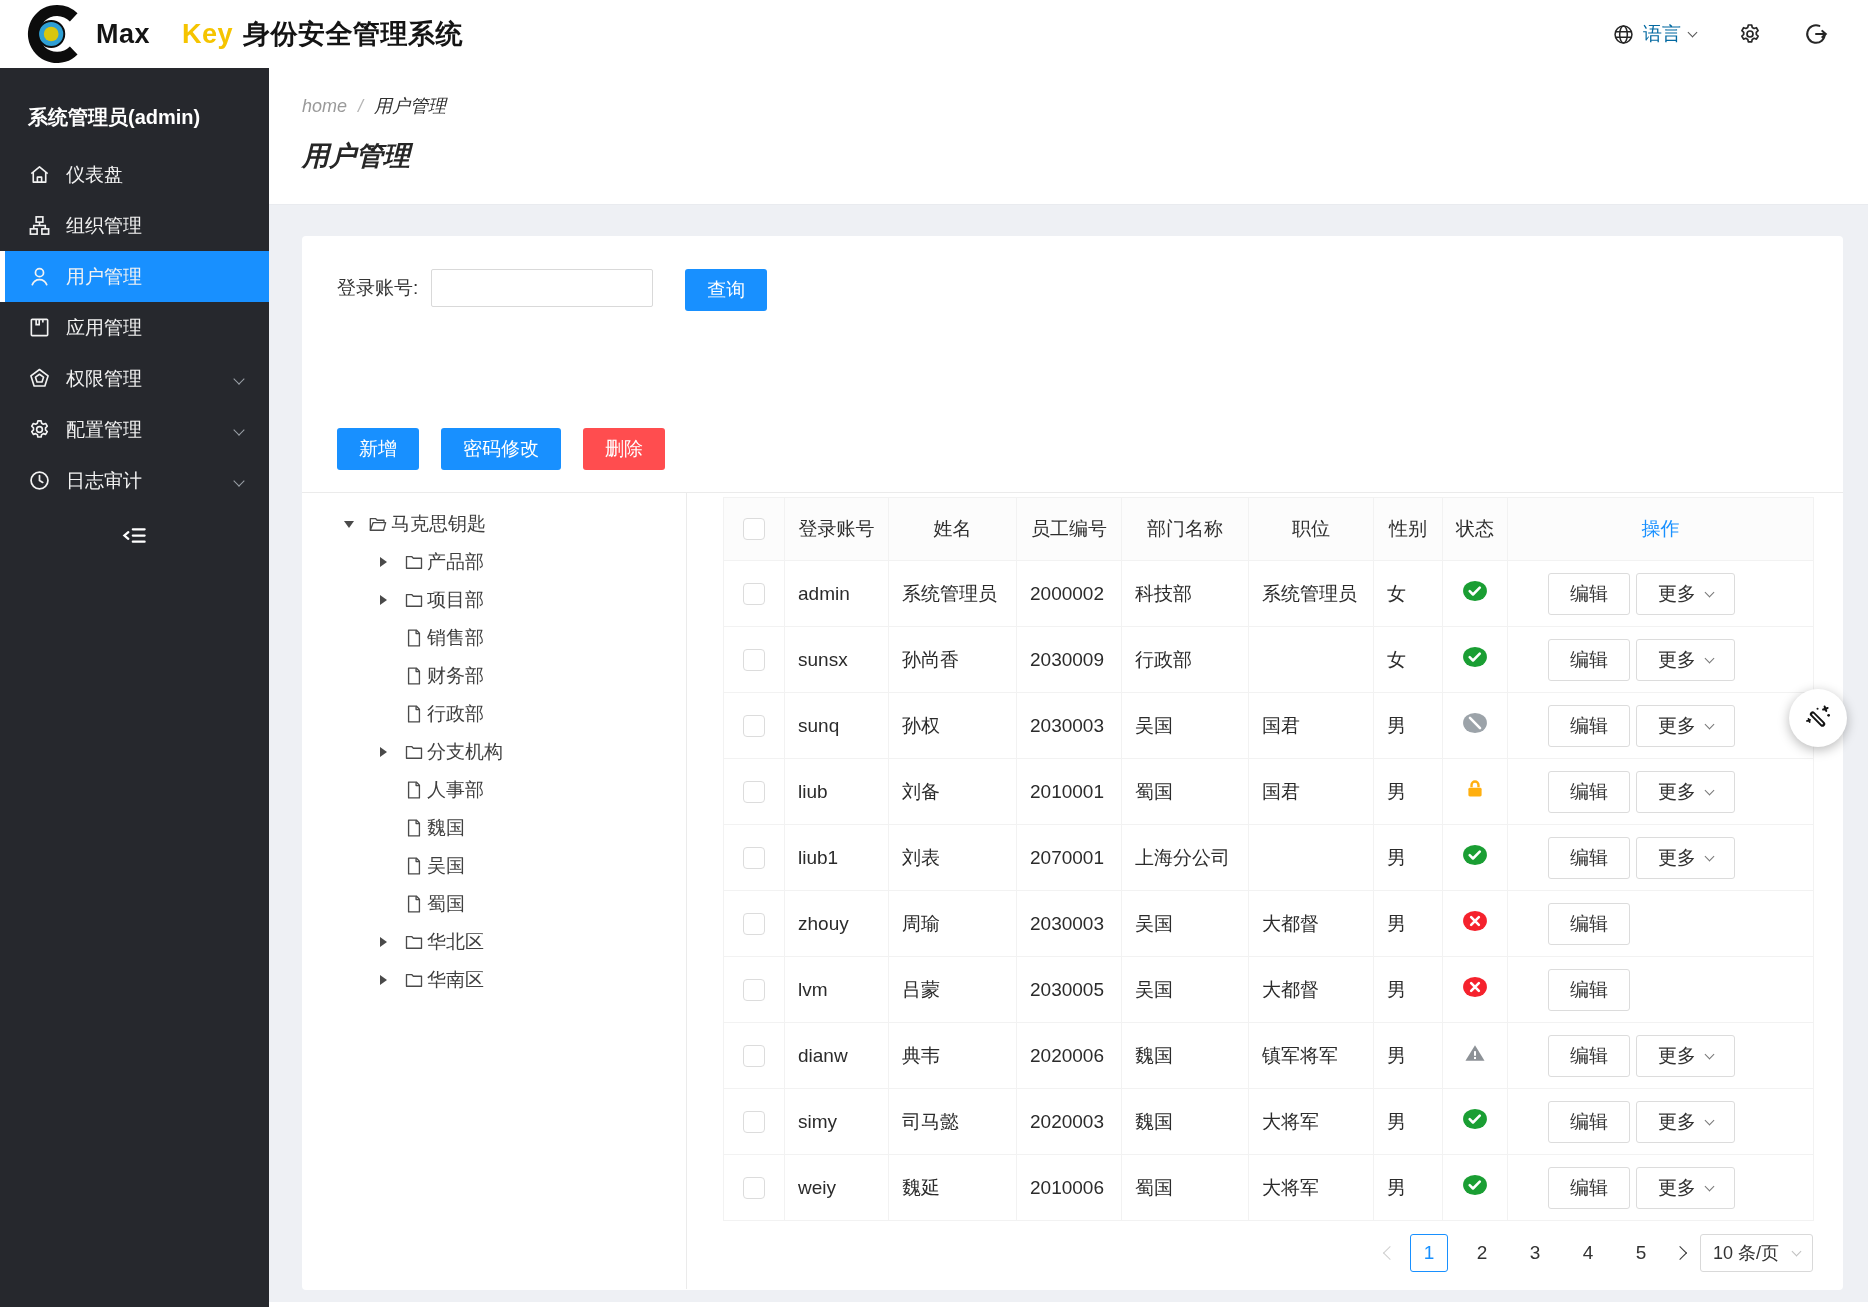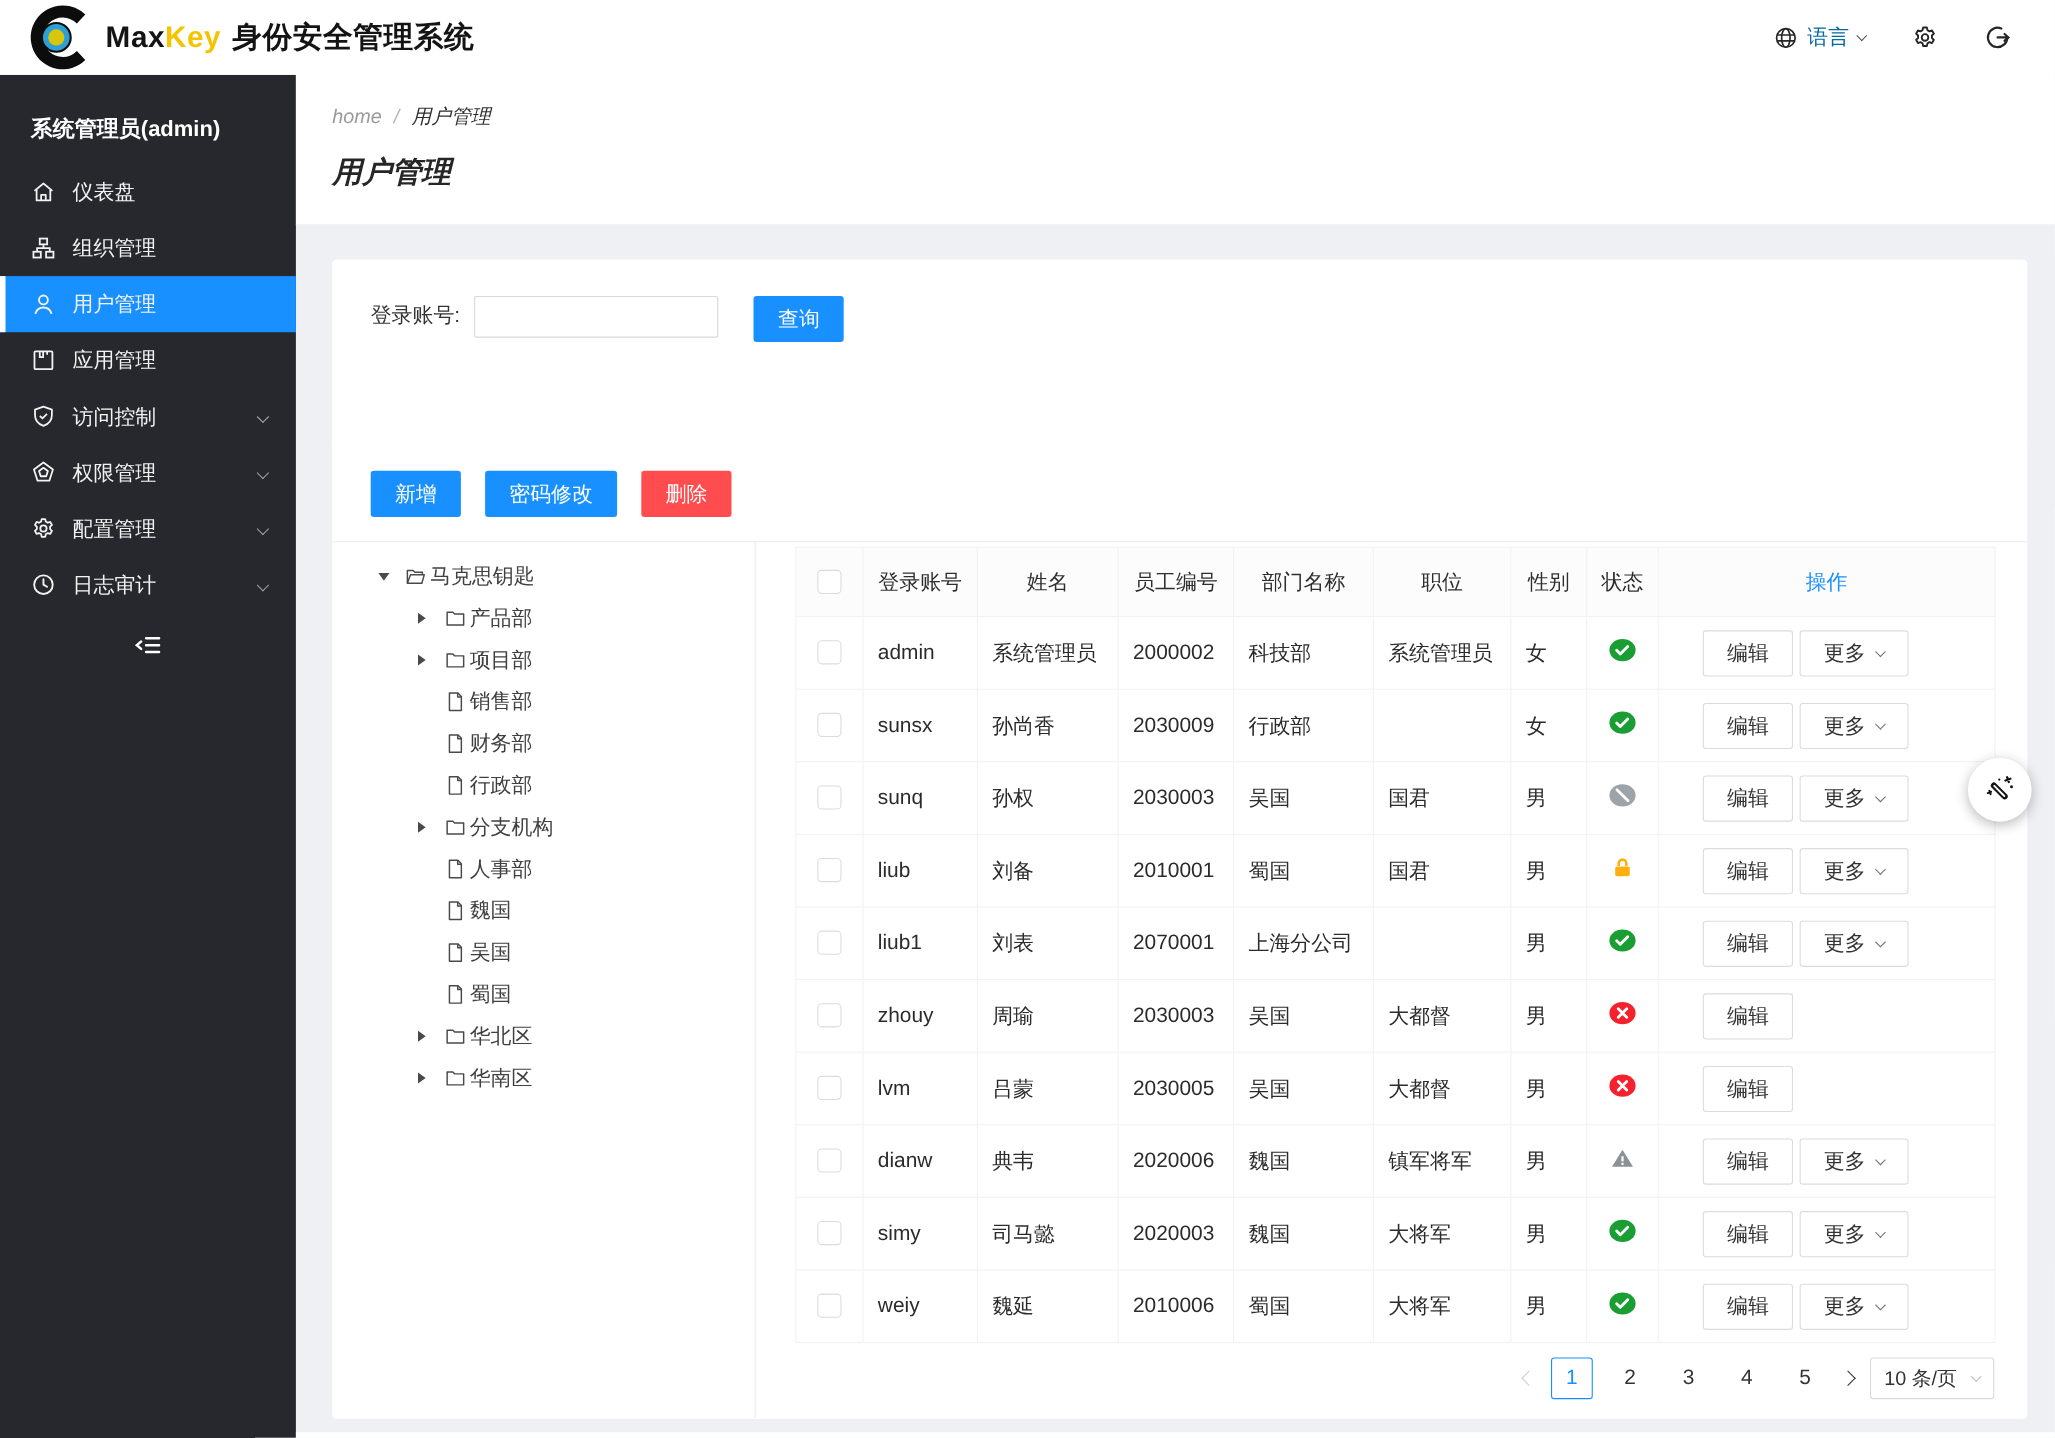--- a/index.html
+++ b/index.html
@@ -14,21 +14,21 @@
   
   .app-header {
     position:absolute; top:0; left:0; width:1868px; height:68px; background:#fff;
     display:flex; align-items:center; justify-content:space-between;
     padding:0 40px 0 26px; z-index:10;
   }
   .brand { display:flex; align-items:center; }
   .brand-logo { width:62px; height:62px; margin-right:8px; }
   .brand-text { font-size:27px; font-weight:bold; letter-spacing:.5px; white-space:nowrap; }
   .b-max { color:#141414; }
-  .b-key { color:#f5c400; }
+  .b-key { color:#f5c400;margin-left:32px; }
   .b-title { color:#141414; margin-left:10px; }
   .header-actions { display:flex; align-items:center; gap:42px; color:#0369a1; }
   .lang { display:flex; align-items:center; gap:8px; font-size:19px; cursor:pointer; }
   .lang .ico { width:23px; height:23px; }
   .hbtn { width:24px; height:24px; cursor:pointer; }
 
   .chev {
     display:inline-block; width:8px; height:8px;
     border-right:1.7px solid currentColor; border-bottom:1.7px solid currentColor;
     transform:rotate(45deg);
@@ -231,30 +231,20 @@
           <svg viewBox="0 0 24 24" fill="none" stroke="currentColor" stroke-width="1.7">
             <rect x="3.5" y="3.5" width="17" height="17" rx="1"></rect>
             <path d="M8.5 3.5V9h3.2V3.5M15.5 3.5v3.2"></path>
           </svg>
         </span>
         <span>应用管理</span>
       </div>
       <div class="side-item">
         <span class="side-ico">
           <svg viewBox="0 0 24 24" fill="none" stroke="currentColor" stroke-width="1.7" stroke-linejoin="round">
-            <path d="M12 2.8l8 2.9v5.2c0 4.8-3.3 8.4-8 10.2-4.7-1.8-8-5.4-8-10.2V5.7l8-2.9z"></path>
-            <path d="M8.6 11.6l2.4 2.4 4.4-4.4"></path>
-          </svg>
-        </span>
-        <span>访问控制</span>
-        <i class="chev side-chev"></i>
-      </div>
-      <div class="side-item">
-        <span class="side-ico">
-          <svg viewBox="0 0 24 24" fill="none" stroke="currentColor" stroke-width="1.7" stroke-linejoin="round">
             <path d="M12 2.6l9 6.6-3.4 10.6H6.4L3 9.2l9-6.6z"></path>
             <path d="M12 7.6l4.2 3-1.6 5H9.4l-1.6-5 4.2-3z"></path>
           </svg>
         </span>
         <span>权限管理</span>
         <i class="chev side-chev"></i>
       </div>
       <div class="side-item">
         <span class="side-ico">
           <svg viewBox="0 0 24 24" fill="none" stroke="currentColor" stroke-width="1.7" stroke-linejoin="round">

